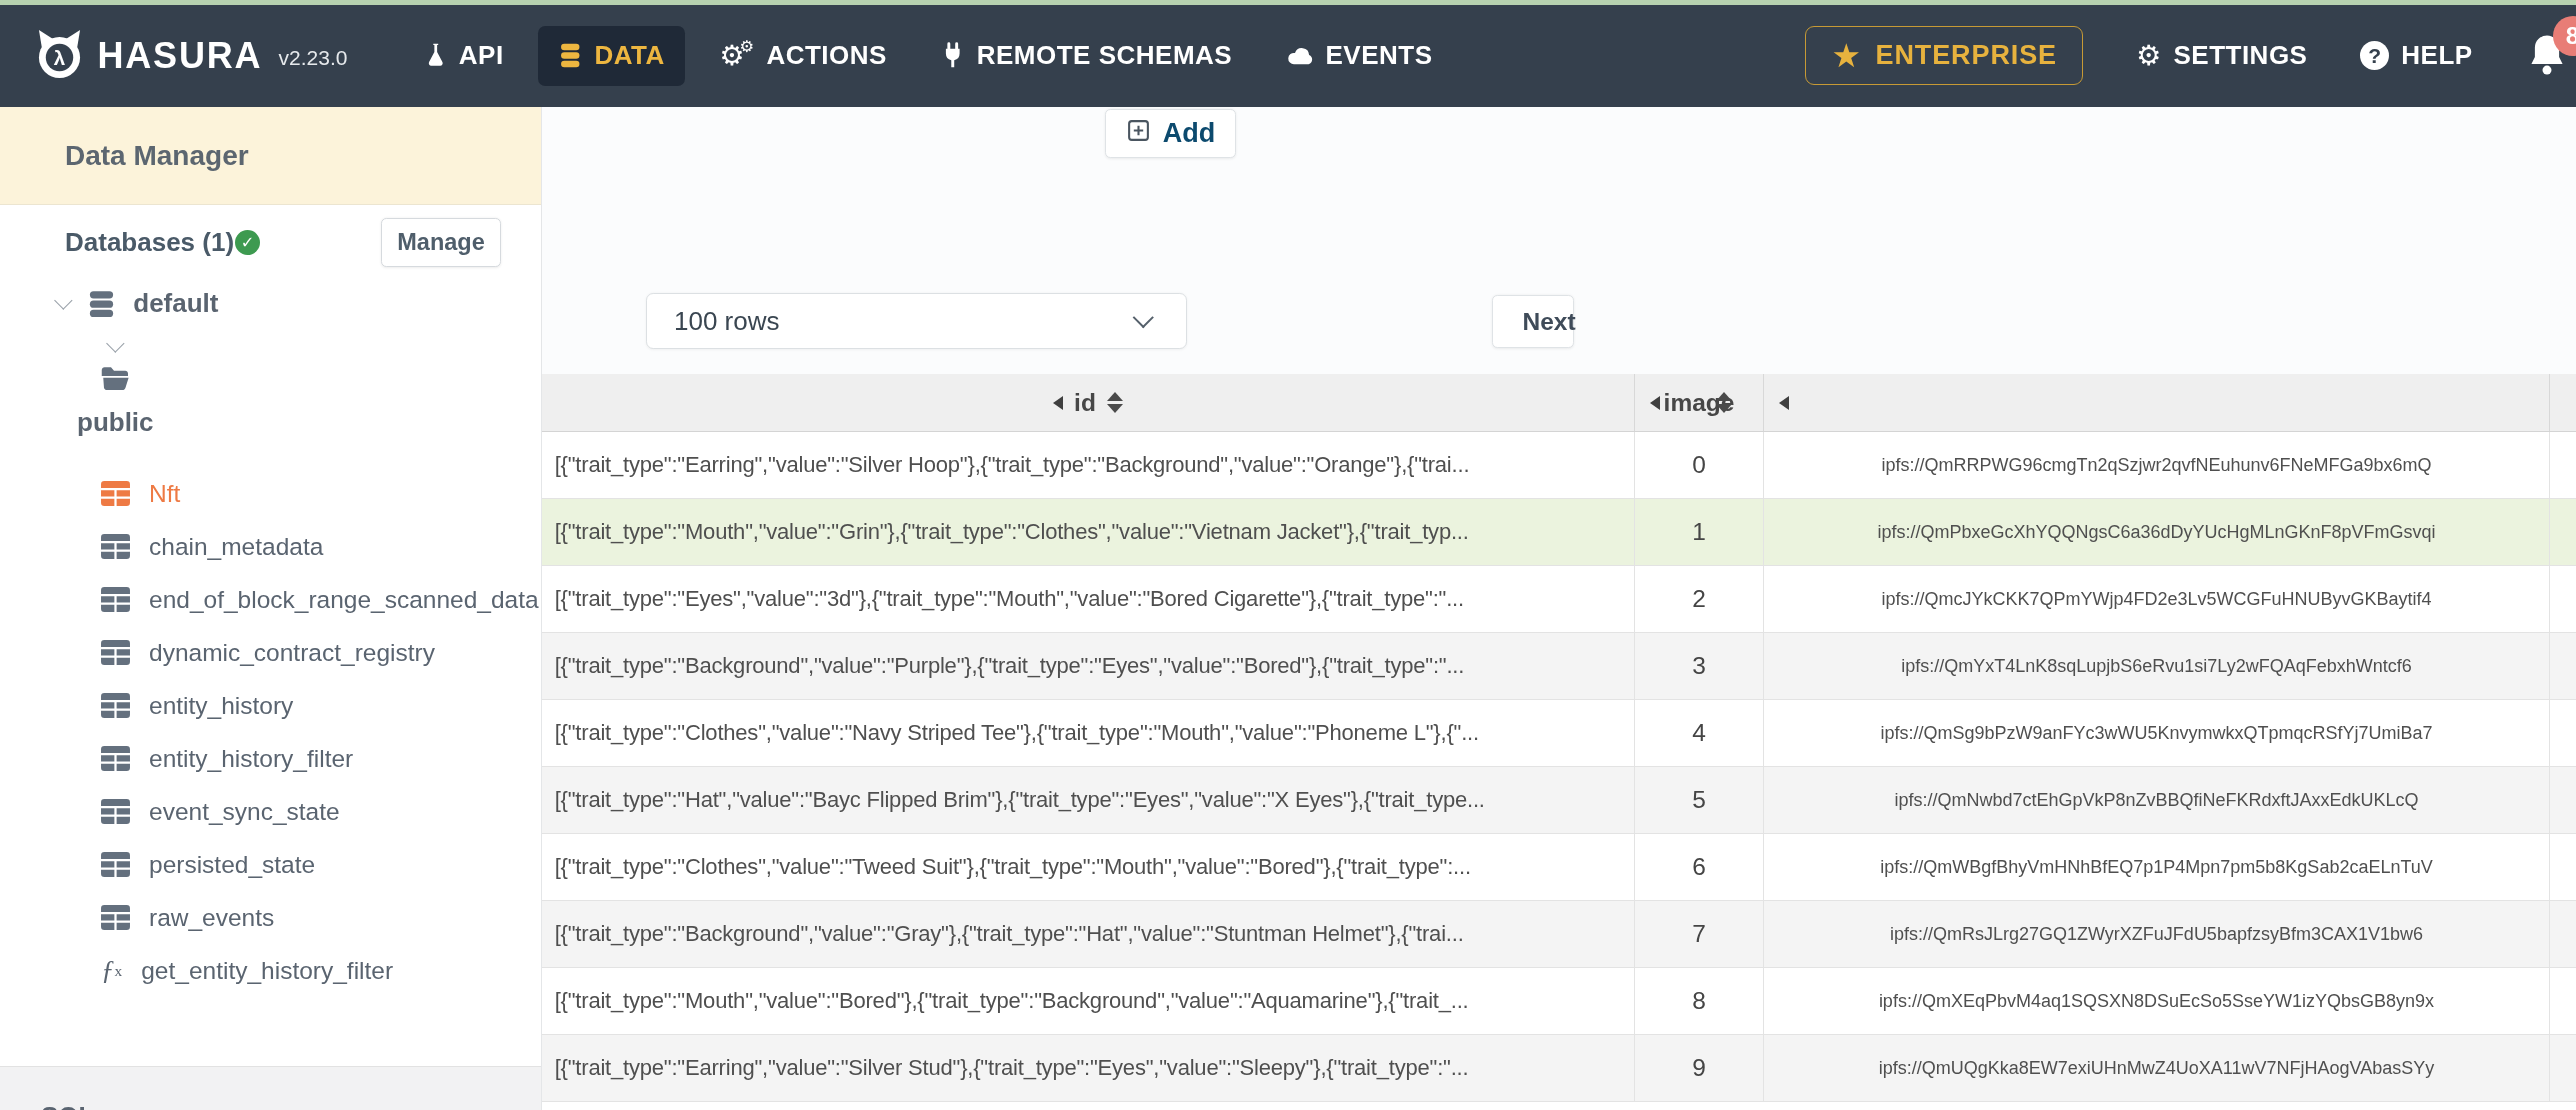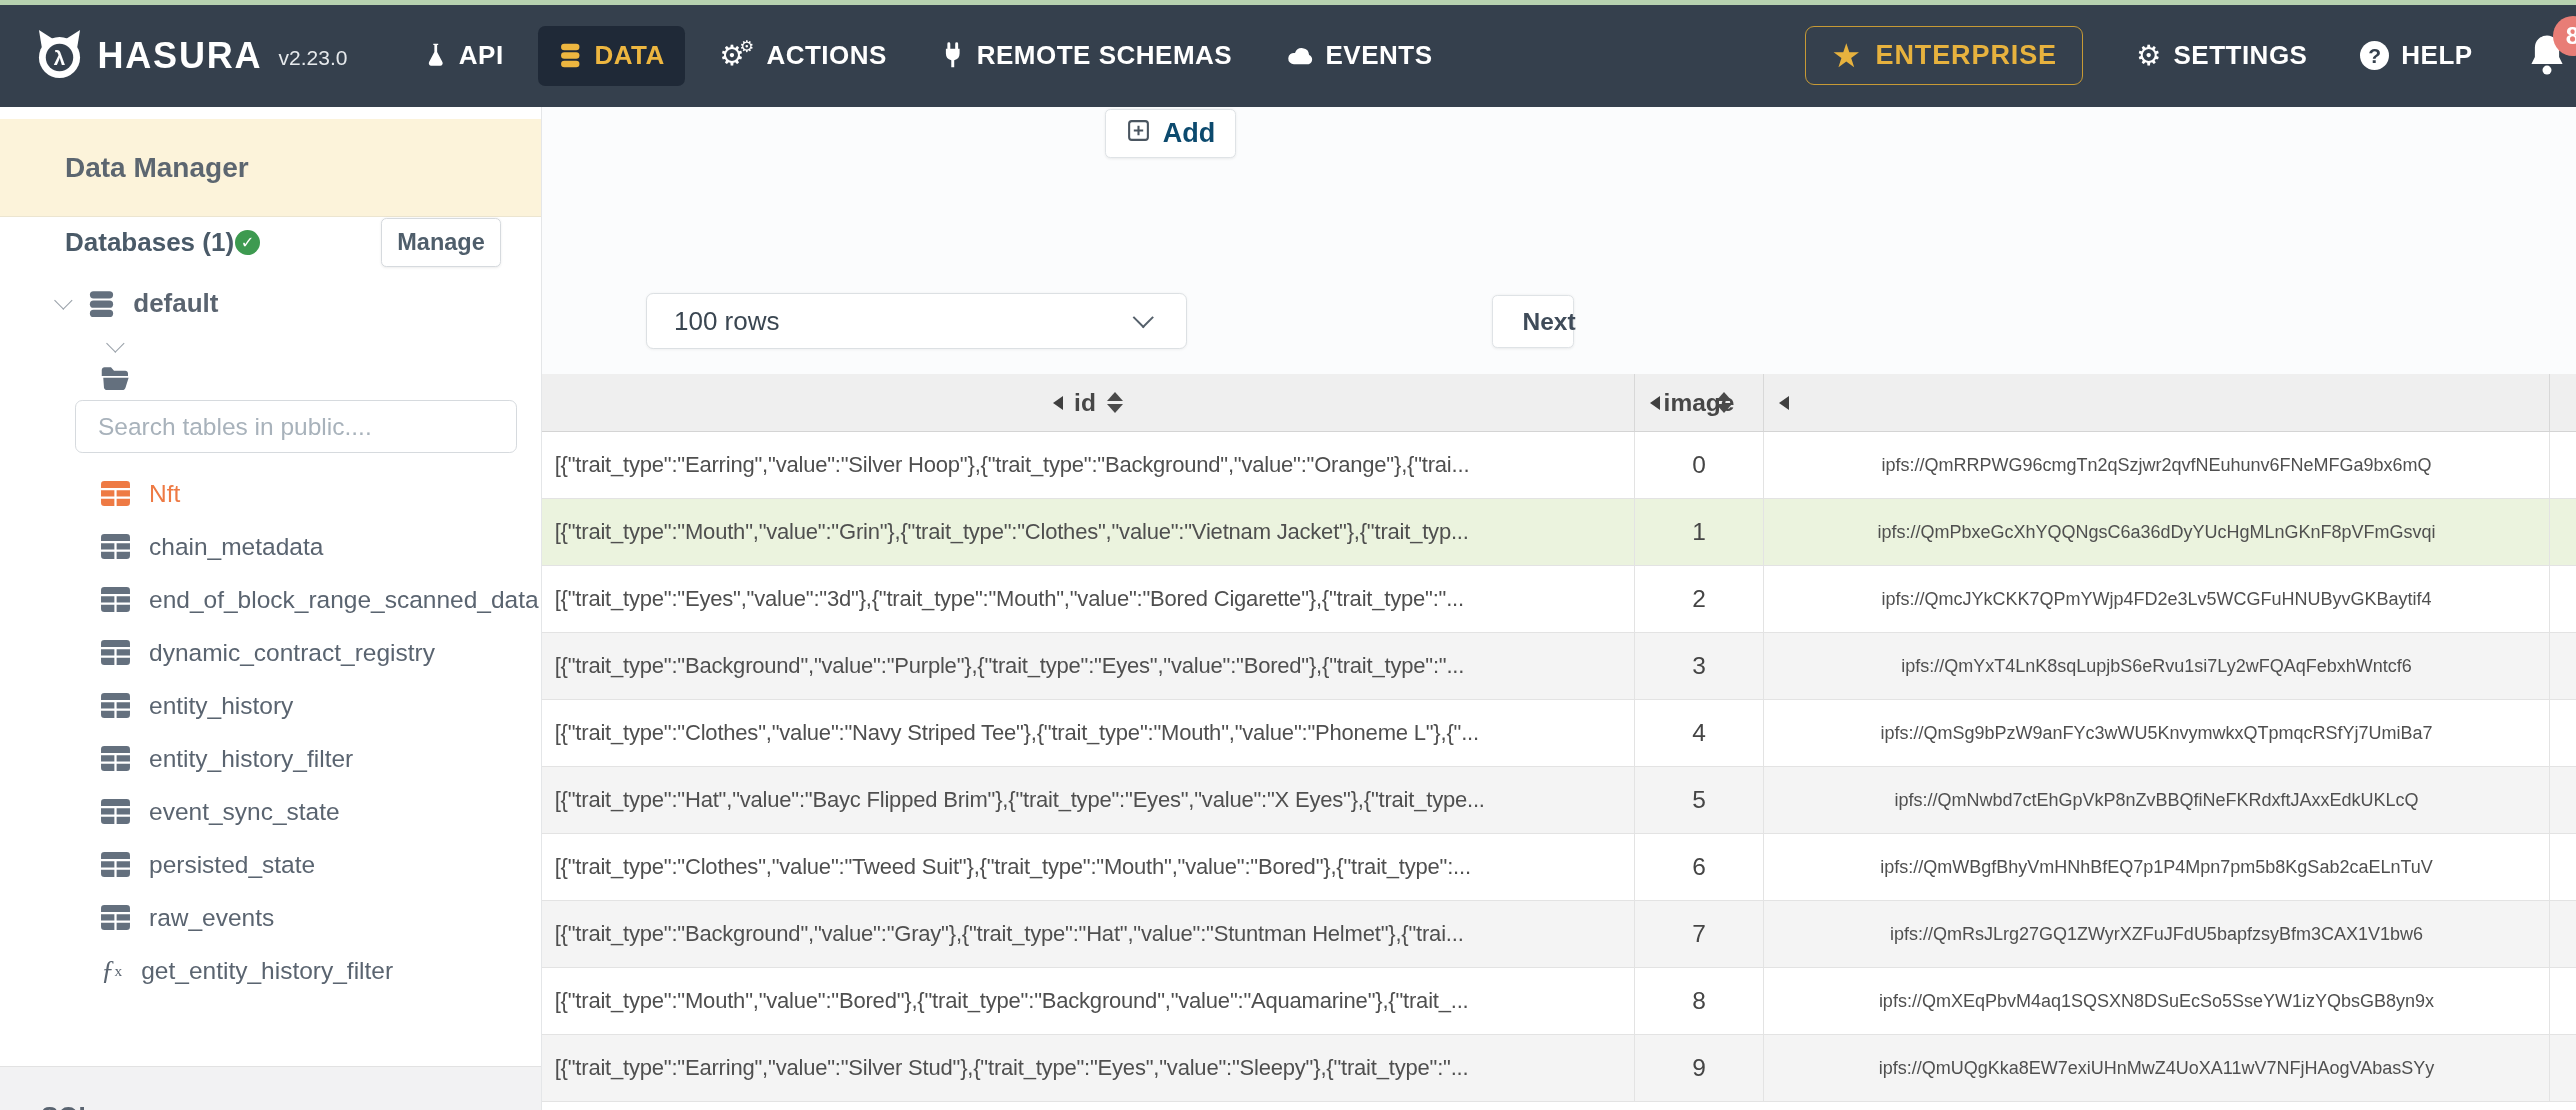--- a/index.html
+++ b/index.html
@@ -34,21 +34,21 @@
                  display:flex; align-items:center; justify-content:center; font-size:21px; font-weight:bold; }
   .bell-wrap { position:relative; width:45px; height:47px; }
   .badge { position:absolute; top:-16.3px; right:-22px; width:40px; height:40px; border-radius:50%;
            background:#e87d76; color:#fff; font-size:24.5px; font-weight:bold;
            display:flex; align-items:center; justify-content:center; }
 
   
   .sidebar { position:absolute; top:107px; left:0; width:542px; bottom:0; background:#fff;
              border-right:0.9px solid #e4e6e8; z-index:4; }
   .sb-header { height:98px; background:#fcf3da; display:flex; align-items:center; padding-left:65px;
-               font-size:28px; font-weight:bold; color:#5c6670; border-bottom:0.9px solid #ece5d0;margin-top:12px; }
+               font-size:28px; font-weight:bold; color:#5c6670; border-bottom:0.9px solid #ece5d0; }
   .sb-db-row { position:absolute; top:109px; left:65px; height:53px; display:flex; align-items:center; gap:1px;
                font-size:26px; font-weight:bold; color:#4a5a68; }
   .check-circle { width:25px; height:25px; border-radius:50%; background:#3d9a50; color:#fff;
                   display:flex; align-items:center; justify-content:center; font-size:16.3px; font-weight:bold;
                   font-family:"DejaVu Sans", sans-serif; }
   .manage-btn { position:absolute; top:111px; left:381px; width:120px; height:49px; background:#fff;
                 border:0.9px solid #d6dade; border-radius:5.4px; box-shadow:0 0.9px 2.7px rgba(0,0,0,.08);
                 display:flex; align-items:center; justify-content:center;
                 font-size:23.5px; font-weight:bold; color:#4f5e6b; cursor:pointer; }
   .tree-row { position:absolute; display:flex; align-items:center; gap:16.3px; font-size:26px; font-weight:bold;
@@ -235,21 +235,20 @@
     <span class="tree-chev"></span>
     <span class="tree-ic">
       <svg width="31" height="25" viewBox="0 0 24 20" fill="currentColor">
         <path d="M1 3.2C1 2 2 1 3.2 1h5.2l2.4 2.8h9C21 3.8 22 4.8 22 6v2H1z"></path>
         <path d="M2.2 9.3h20.3l-2.6 8.2c-.3 1-1.2 1.7-2.3 1.7H5.1c-1 0-2-.7-2.3-1.7z"></path>
       </svg>
     </span>
     <span>public</span>
   </div>
 
-  <input class="search-input" type="text" placeholder="Search tables in public...." style="">
 
   <div class="table-list" id="table-list">
       <div class="tbl-item active">
         <span class="tbl-ic">
           <svg width="29" height="25" viewBox="0 0 22 19" fill="currentColor">
             <path d="M2.5 0h17A2.5 2.5 0 0 1 22 2.5v14a2.5 2.5 0 0 1-2.5 2.5h-17A2.5 2.5 0 0 1 0 16.5v-14A2.5 2.5 0 0 1 2.5 0z"></path>
             <path d="M0 6.2h22M11 6.2V19M0 12.6h22" stroke="#ffffff" stroke-width="1.7" fill="none"></path>
           </svg>
         </span>
         <span>Nft</span>

